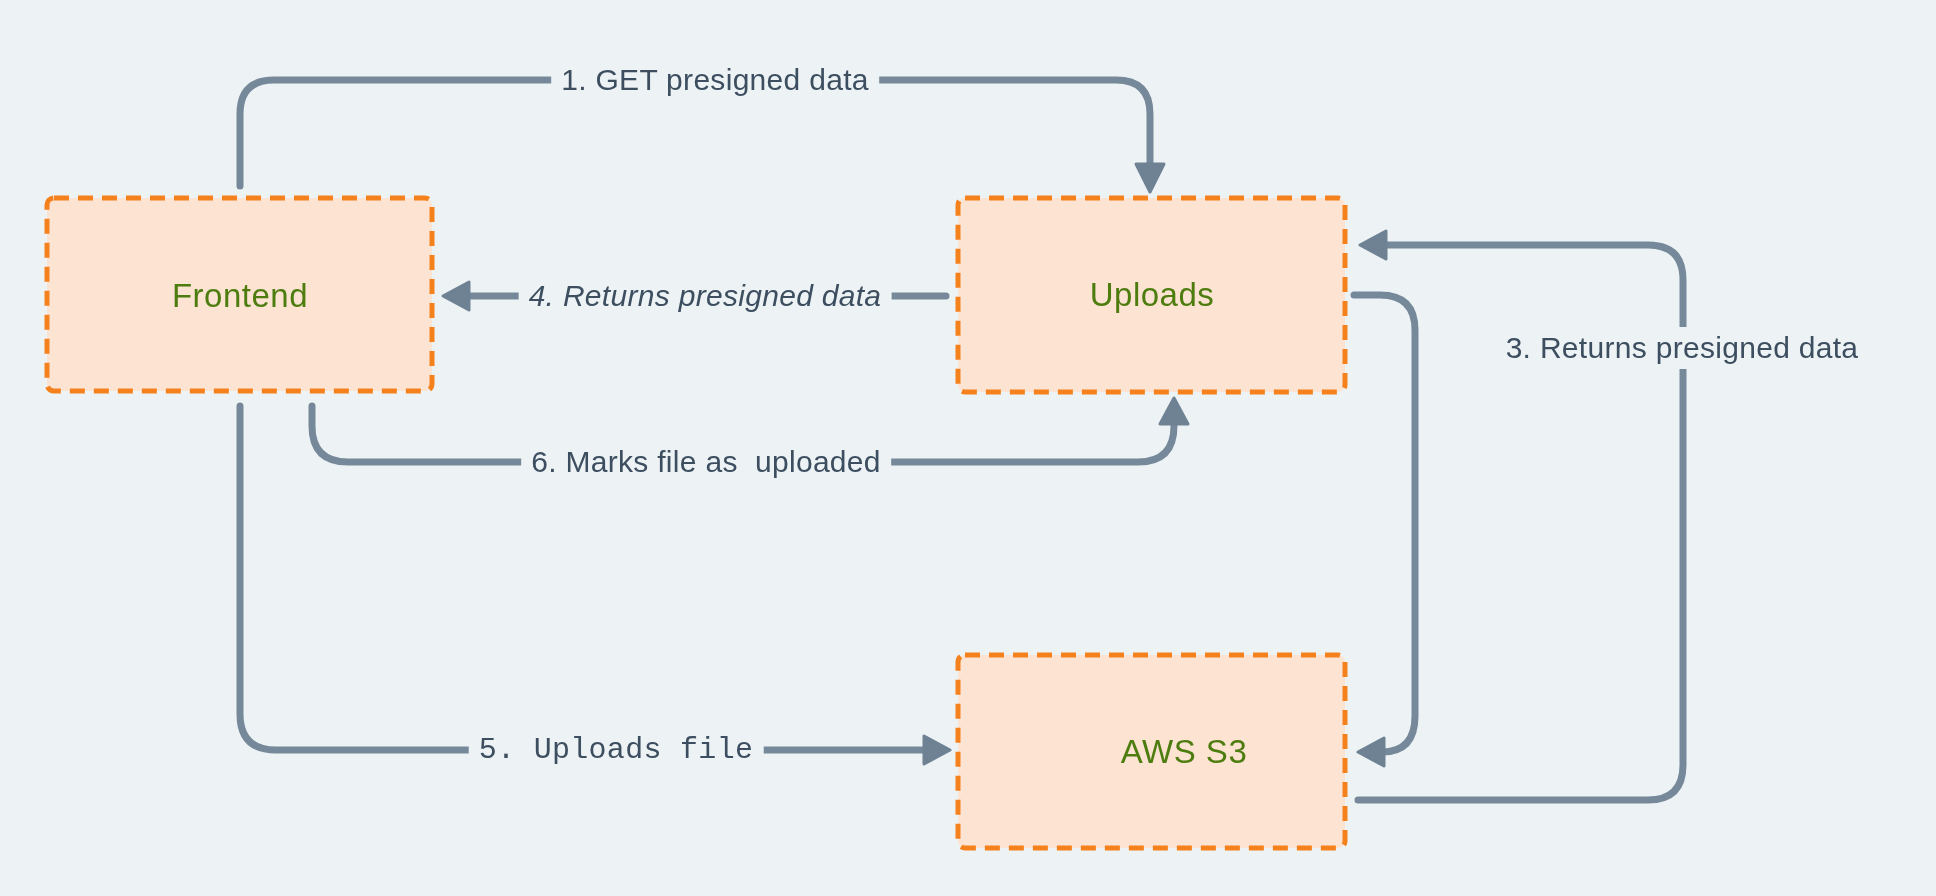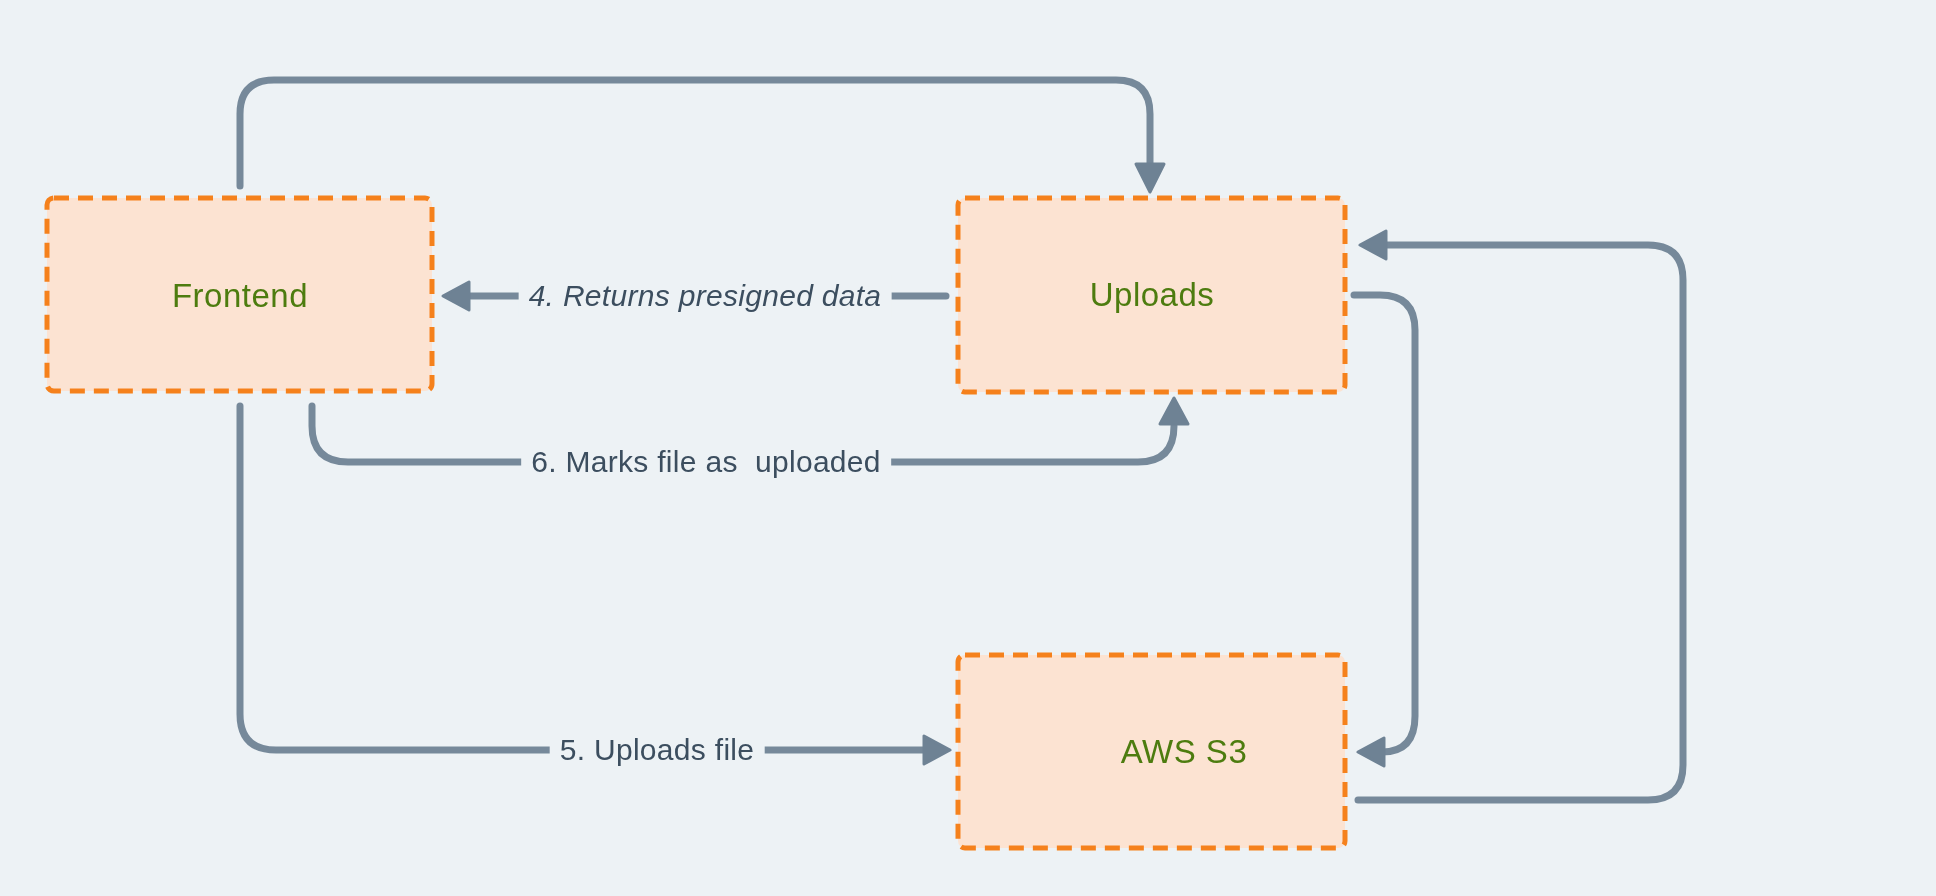--- a/index.html
+++ b/index.html
@@ -66,17 +66,19 @@
     <polygon points="1358,752 1384,738 1384,766" fill="#6e8294" stroke="#6e8294" stroke-width="3" stroke-linejoin="round"></polygon>
 
     <path d="M 1358 800 L 1648 800 Q 1683 800 1683 765 L 1683 280 Q 1683 245 1648 245 L 1384 245" fill="none" stroke="#76899a" stroke-width="7" stroke-linecap="round"></path>
     <polygon points="1360,245 1386,231 1386,259" fill="#6e8294" stroke="#6e8294" stroke-width="3" stroke-linejoin="round"></polygon>
   </svg>
 
   <div class="node-label" style="left:240px; top:296px;">Frontend</div>
   <div class="node-label" style="left:1152px; top:295px;">Uploads</div>
   <div class="node-label" style="left:1152px; top:752px;margin-left:32px;">AWS S3</div>
 
+  <div class="edge-label" style="left:715px; top:80px;">1. GET presigned data</div>
+  <div class="edge-label" style="left:1682px; top:348px;">3. Returns presigned data</div>
   <div class="edge-label" style="left:705px; top:296px;font-style:italic;">4. Returns presigned data</div>
-  <div class="edge-label" style="left:657px; top:750px;">5. Uploads file</div>
+  <div class="edge-label" style="left:616px; top:750px;font-family:Liberation Mono, monospace;">5. Uploads file</div>
   <div class="edge-label" style="left:706px; top:462px;">6. Marks file as  uploaded</div>
 
 </div>
 
 </body></html>

